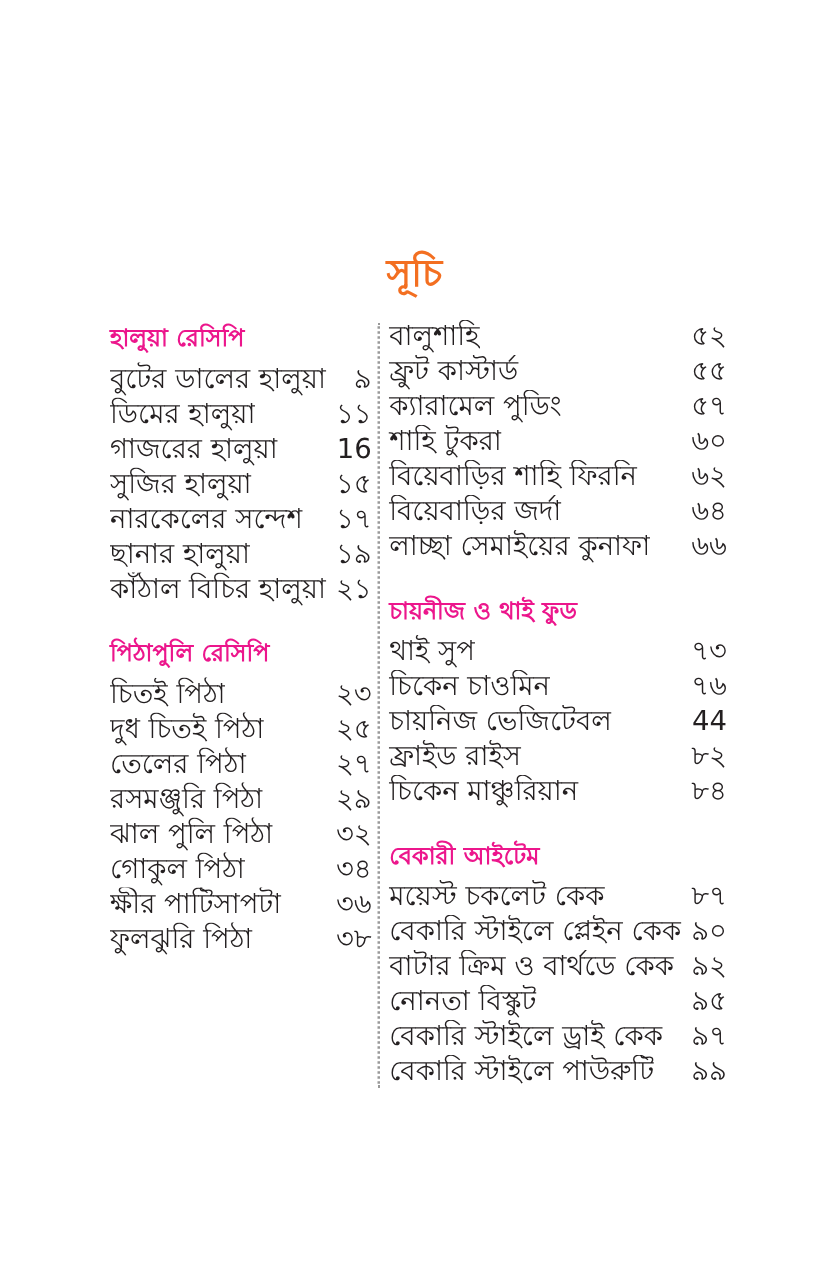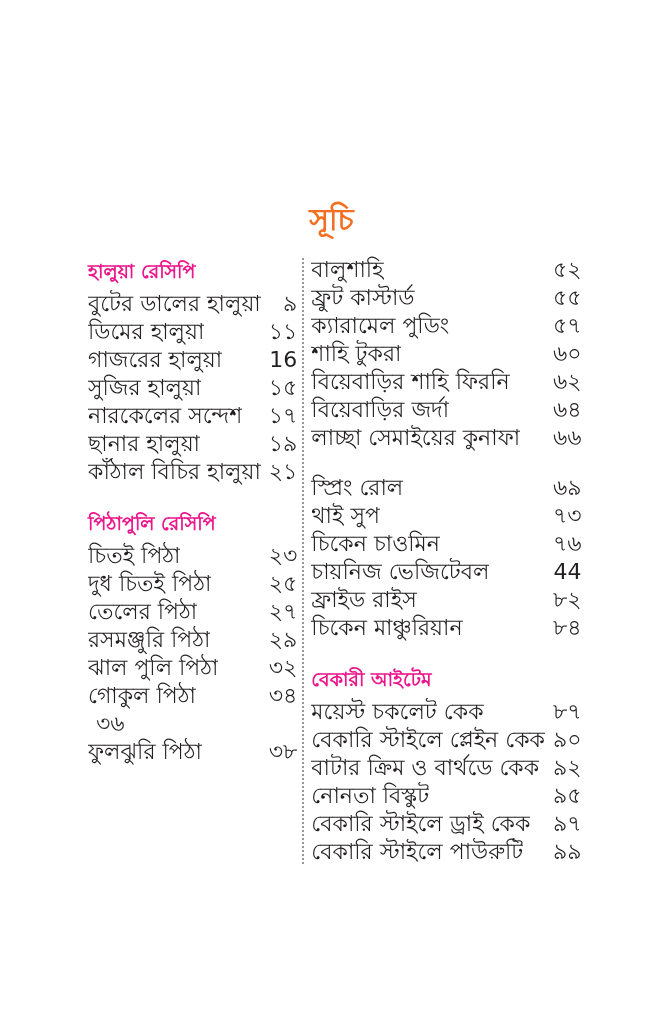--- a/index.html
+++ b/index.html
@@ -129,20 +129,21 @@
           </div>
           <div class="row">
             <span class="label">ঝাল পুলি পিঠা</span>
             <span class="pnum">৩২</span>
           </div>
           <div class="row">
             <span class="label">গোকুল পিঠা</span>
             <span class="pnum">৩৪</span>
           </div>
           <div class="row">
+            <span class="label">ক্ষীর পাটিসাপটা</span>
             <span class="pnum">৩৬</span>
           </div>
           <div class="row">
             <span class="label">ফুলঝুরি পিঠা</span>
             <span class="pnum">৩৮</span>
           </div>
         </div>
       </div>
     <div class="divider"></div>
     <div class="col col-right" id="col-right">
@@ -170,24 +171,21 @@
           <div class="row">
             <span class="label">বিয়েবাড়ির জর্দা</span>
             <span class="pnum">৬৪</span>
           </div>
           <div class="row">
             <span class="label">লাচ্ছা সেমাইয়ের কুনাফা</span>
             <span class="pnum">৬৬</span>
           </div>
         </div>
         <div class="section">
-          <div class="row">
-            <span class="label">স্প্রিং রোল</span>
-            <span class="pnum">৬৯</span>
-          </div>
+          <h2 class="heading">চায়নীজ ও থাই ফুড</h2>
           <div class="row">
             <span class="label">থাই সুপ</span>
             <span class="pnum">৭৩</span>
           </div>
           <div class="row">
             <span class="label">চিকেন চাওমিন</span>
             <span class="pnum">৭৬</span>
           </div>
           <div class="row">
             <span class="label">চায়নিজ ভেজিটেবল</span>

